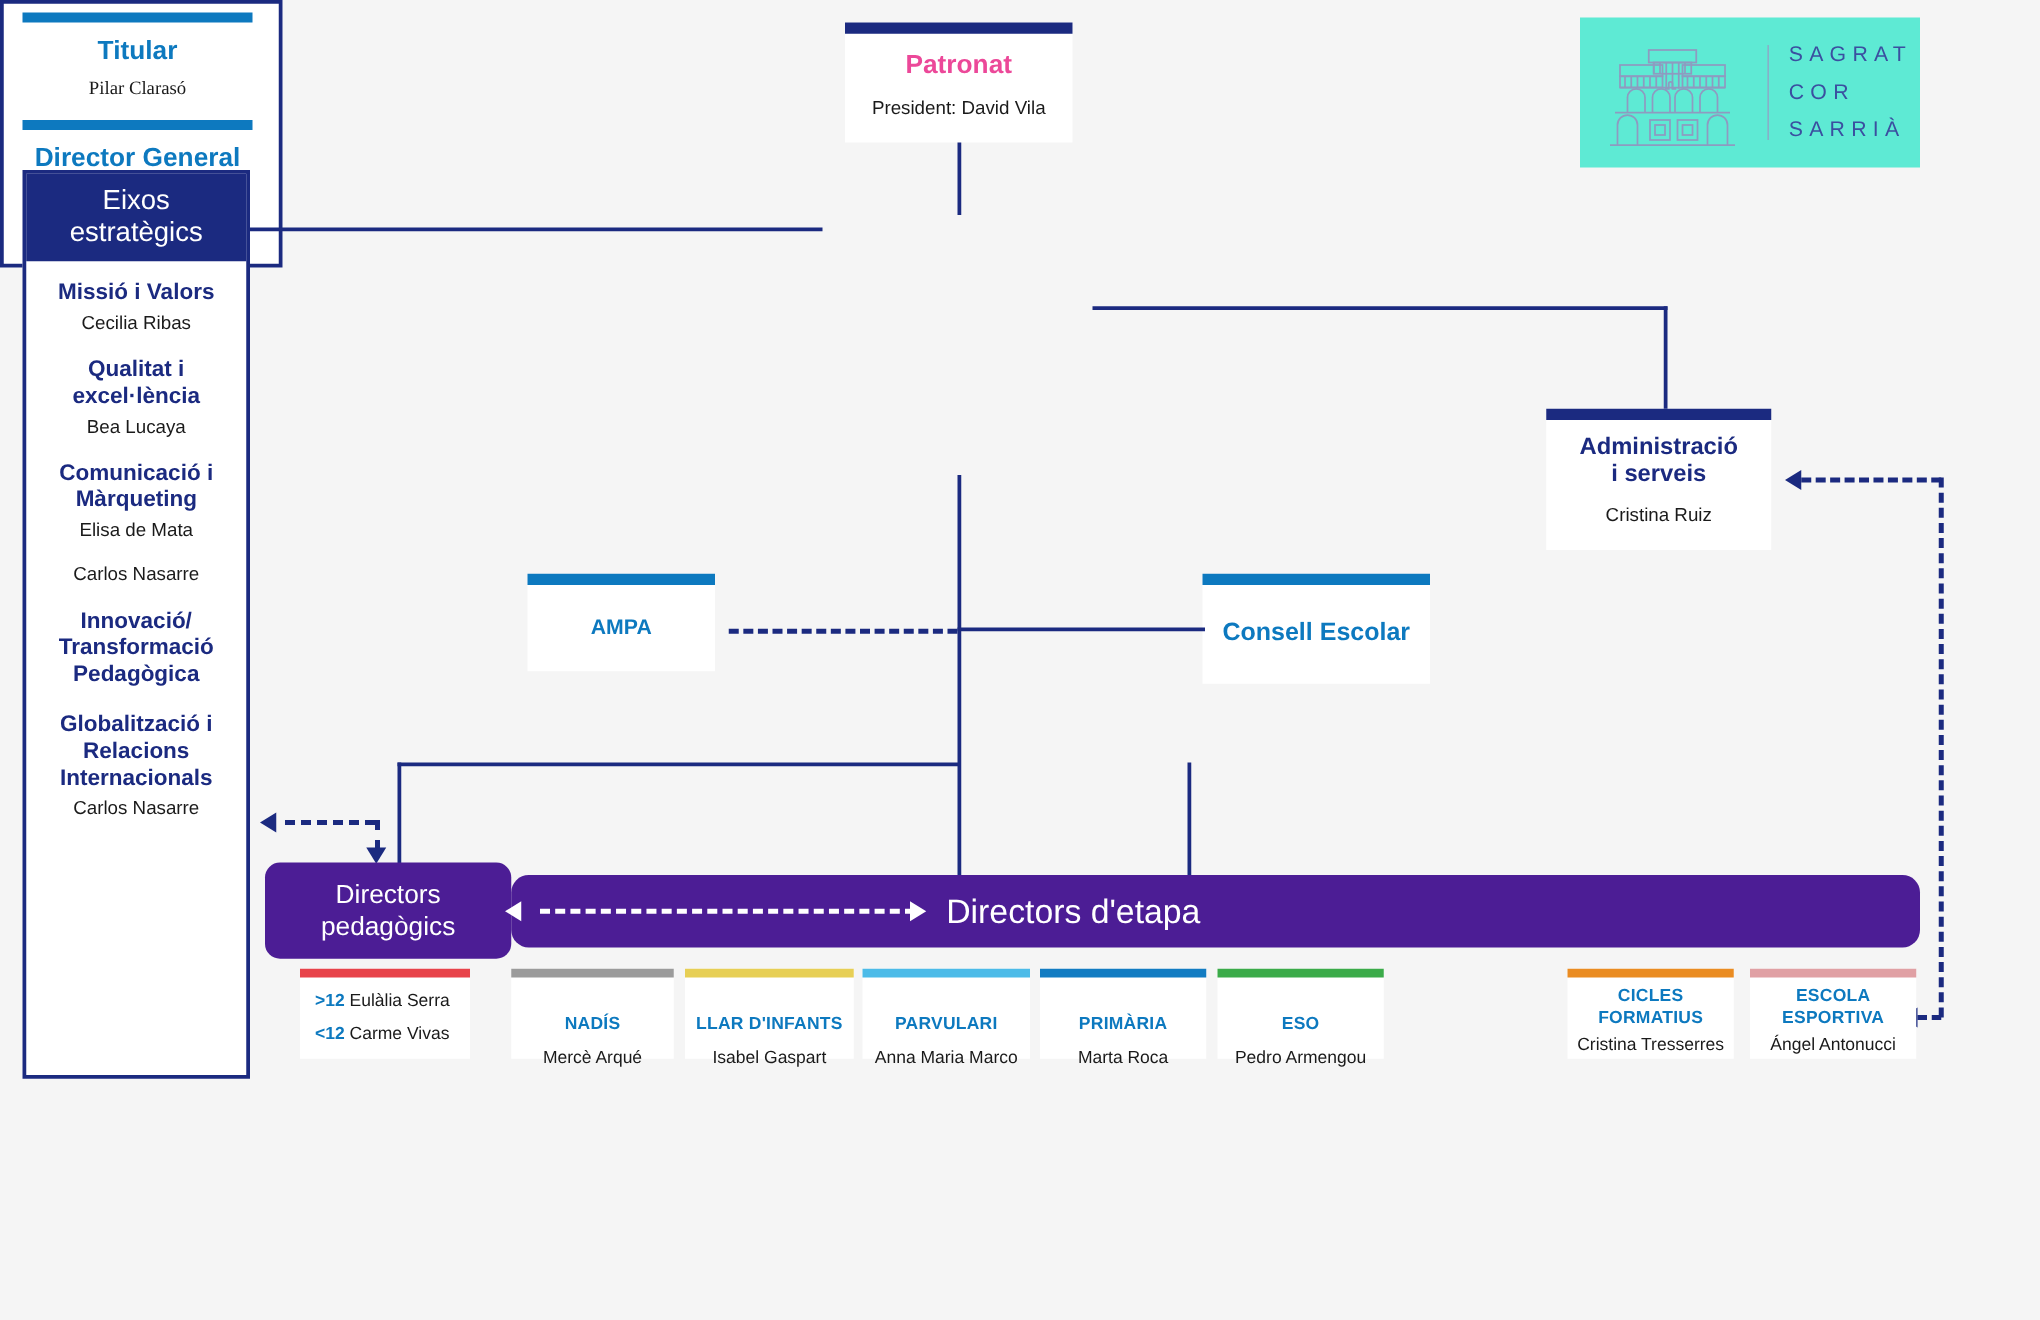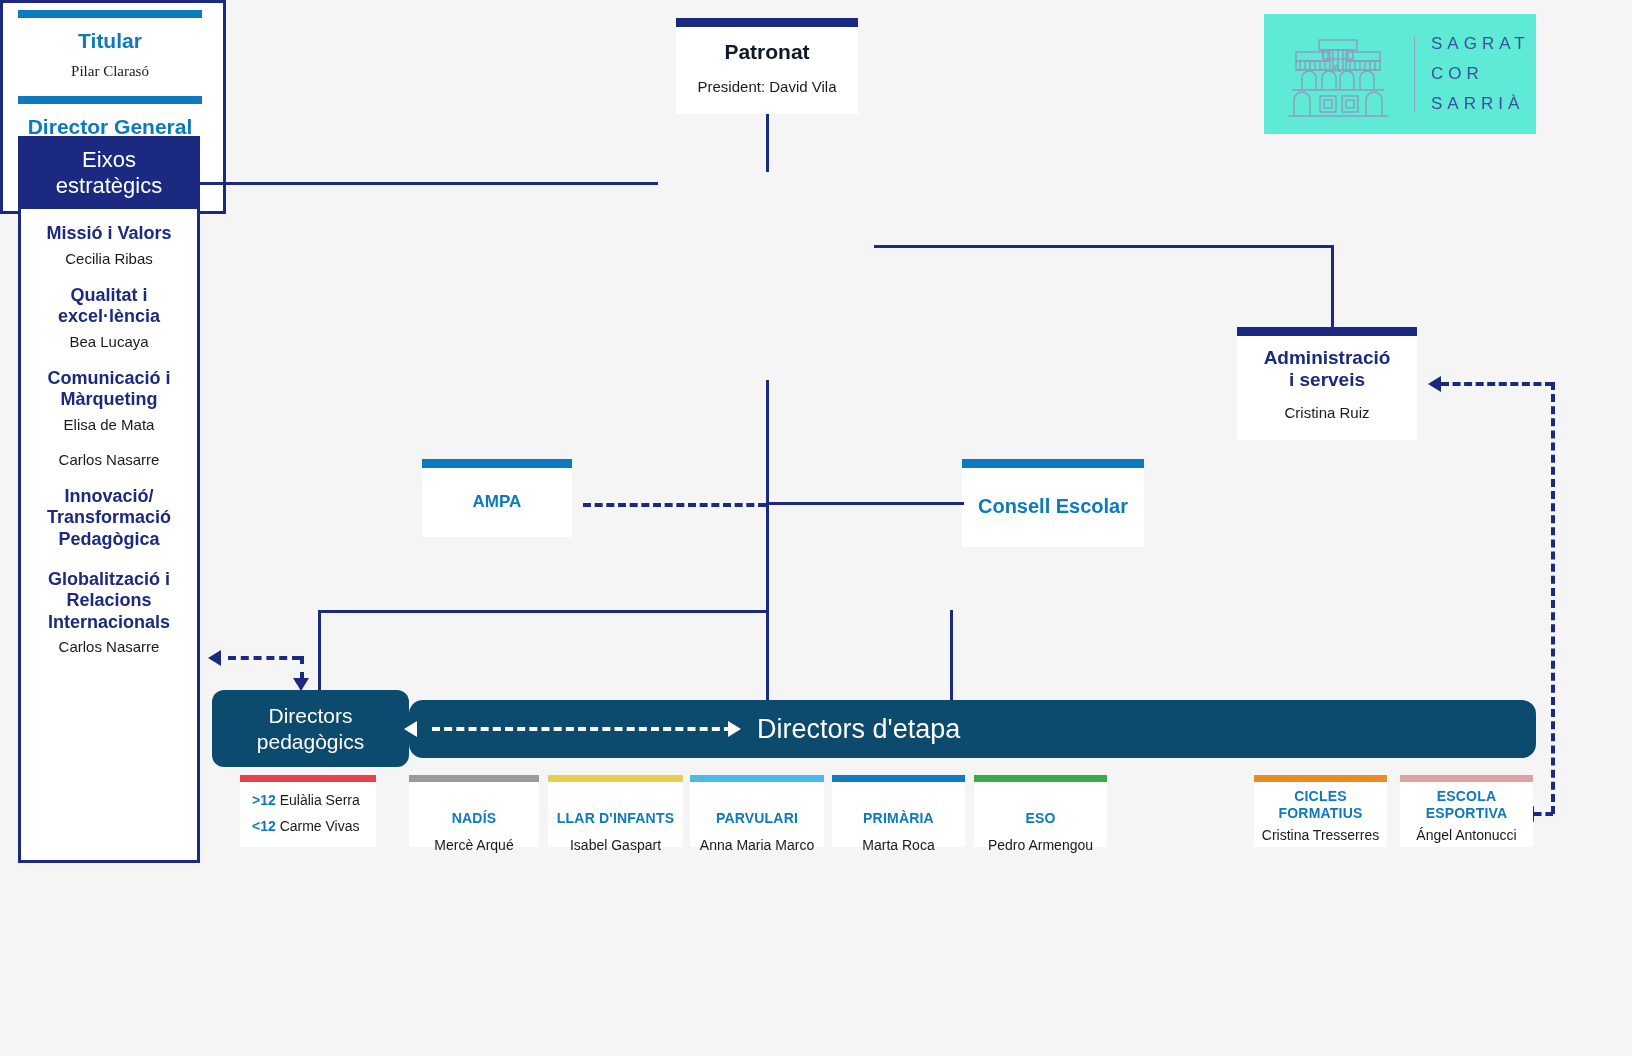--- a/index.html
+++ b/index.html
@@ -15,21 +15,21 @@
 
   
   .card{position:absolute;background:#ffffff;box-sizing:border-box;}
   .card .topbar{height:9px;width:100%;}
   .card .ttl{font-weight:bold;text-align:center;line-height:1.18;}
   .card .sub{text-align:center;color:#1a1a1a;font-weight:400;}
 
   
   #patronat{left:676px;top:18px;width:182px;height:96px;}
   #patronat .topbar{background:#1b2a80;}
-  #patronat .ttl{color:#0f172a;font-size:21px;margin-top:13px;}
+  #patronat .ttl{color:#ec4899;font-size:21px;margin-top:13px;}
   #patronat .sub{font-size:15px;margin-top:13px;}
 
   
   #tit-dg{left:657px;top:172px;width:220px;height:208px;border:3px solid #1b2a80;background:#ffffff;}
   #tit-dg .inner{position:absolute;left:18px;top:10px;width:184px;}
   #tit-dg .blk{background:#ffffff;}
   #tit-dg .bar{height:8px;background:#0d79bf;width:100%;}
   #tit-dg .t{color:#0d79bf;font-weight:bold;font-size:21px;text-align:center;margin-top:11px;}
   #tit-dg .n{font-size:15px;text-align:center;margin-top:10px;color:#1a1a1a;font-family:Liberation Serif, serif;}
   #tit-dg .gap{height:16px;}
@@ -54,21 +54,21 @@
   #eixos{position:absolute;left:18px;top:136px;width:182px;height:727px;
          border:3px solid #1b2a80;box-sizing:border-box;background:#ffffff;}
   #eixos .head{background:#1b2a80;color:#ffffff;font-size:22px;text-align:center;
                padding:8px 4px 10px;line-height:1.18;font-weight:400;}
   #eixos .body{padding:14px 21px 8px;}
   .eix{margin-bottom:18px;text-align:center;}
   .eix .k{color:#1b2a80;font-weight:bold;font-size:18px;line-height:1.2;}
   .eix .v{color:#1a1a1a;font-size:15px;margin-top:5px;}
 
   
-  .pill{position:absolute;background:#0c4a6e;border-radius:14px;color:#ffffff;
+  .pill{position:absolute;background:#4c1d95;border-radius:14px;color:#ffffff;
         display:flex;align-items:center;box-sizing:border-box;}
   #dir-ped{left:212px;top:690px;width:197px;height:77px;justify-content:center;
            text-align:center;font-size:21px;line-height:1.2;border-radius:12px;}
   #dir-etapa{left:409px;top:700px;width:1127px;height:58px;padding-left:348px;font-size:27px;}
 
   
   .stagebox{position:absolute;top:775px;background:#ffffff;box-sizing:border-box;}
   .stagebox .cbar{height:7px;width:100%;}
   .stagebox .lbl{color:#0d79bf;font-weight:bold;font-size:14px;text-align:center;
                  margin-top:28px;line-height:1.18;letter-spacing:.2px;}

